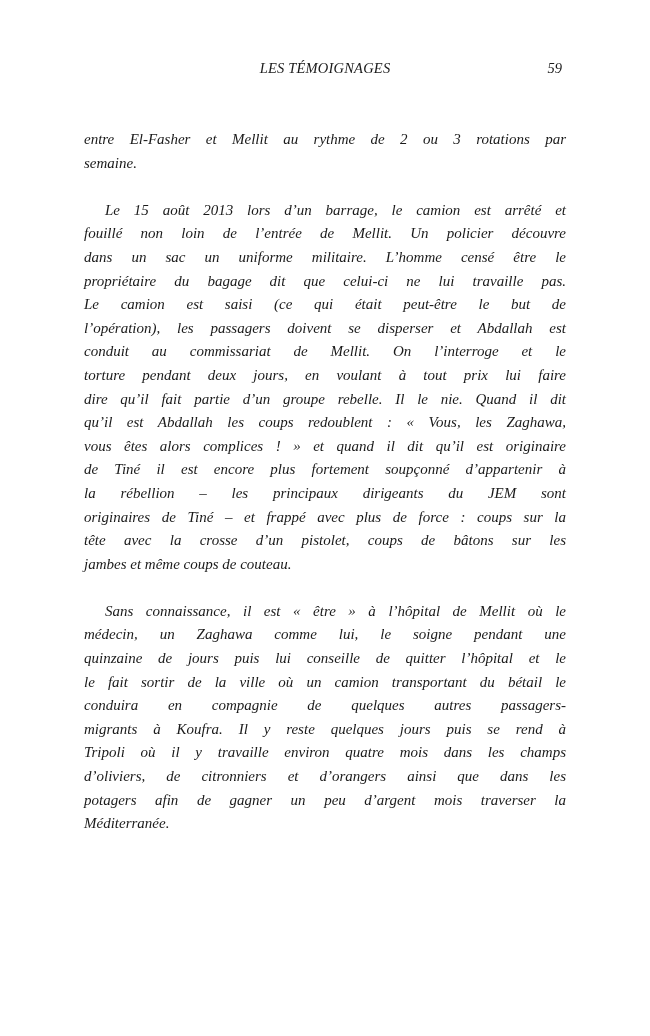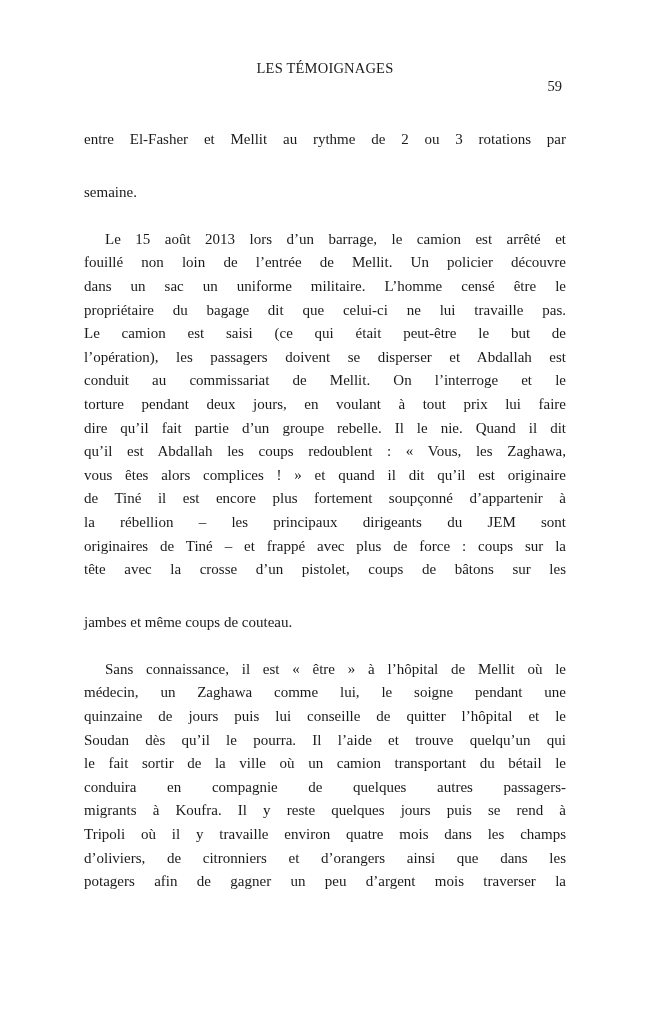--- a/index.html
+++ b/index.html
@@ -14,60 +14,59 @@
       overflow: hidden;
       font-family: "Liberation Serif", "DejaVu Serif", serif;
       color: #1a1a1a;
     }
     .page {
       position: absolute;
       left: 0; top: 0;
       width: 650px;
       height: 796px;
       background: #ffffff;
+      font-style: italic;
     }
     .running-head {
       position: absolute;
       top: 60px;
       left: 84px;
       width: 482px;
       height: 22px;
       font-size: 14.5px;
     }
     .running-title {
       position: absolute;
       left: 0;
       right: 0;
       text-align: center;
       letter-spacing: 0.2px;
     }
     .page-number {
       position: absolute;
       right: 4px;
       top: 0;
-      margin-top: 18px;
     }
     .body-text {
       position: absolute;
       left: 84px;
       top: 128px;
       width: 482px;
     }
     .line {
       display: block;
       height: 23.6px;
       line-height: 23.6px;
       font-size: 15px;
       white-space: nowrap;
       text-align: justify;
       text-align-last: justify;
     }
     .line.last {
       text-align-last: left;
-      margin-top: 29px;
     }
     .line.indent {
       padding-left: 21px;
     }
     .para-gap {
       height: 23.6px;
     }
   </style>
 </head>
 <body>
@@ -106,23 +105,23 @@
       <span class="line">tête avec la crosse d’un pistolet, coups de bâtons sur les</span>
       <span class="line last">jambes et même coups de couteau.</span>
     </div>
 
     <div class="para-gap"></div>
 
     <div>
       <span class="line indent">Sans connaissance, il est « être » à l’hôpital de Mellit où le</span>
       <span class="line">médecin, un Zaghawa comme lui, le soigne pendant une</span>
       <span class="line">quinzaine de jours puis lui conseille de quitter l’hôpital et le</span>
-      <span class="line">Soudan dès qu’il le pourra. Il l’aide et trouve quelqu’un qui</span>
       <span class="line">le fait sortir de la ville où un camion transportant du bétail le</span>
       <span class="line">conduira en compagnie de quelques autres passagers-</span>
       <span class="line">migrants à Koufra. Il y reste quelques jours puis se rend à</span>
       <span class="line">Tripoli où il y travaille environ quatre mois dans les champs</span>
       <span class="line">d’oliviers, de citronniers et d’orangers ainsi que dans les</span>
       <span class="line">potagers afin de gagner un peu d’argent mois traverser la</span>
+      <span class="line last">Méditerranée.</span>
     </div>
 
   </div>
 </div>
 
 </body></html>

